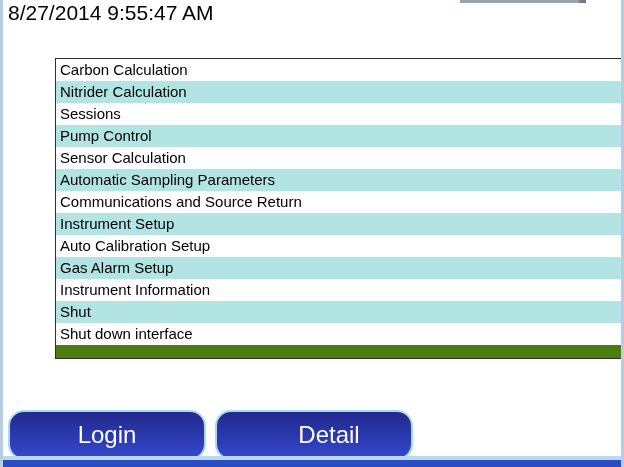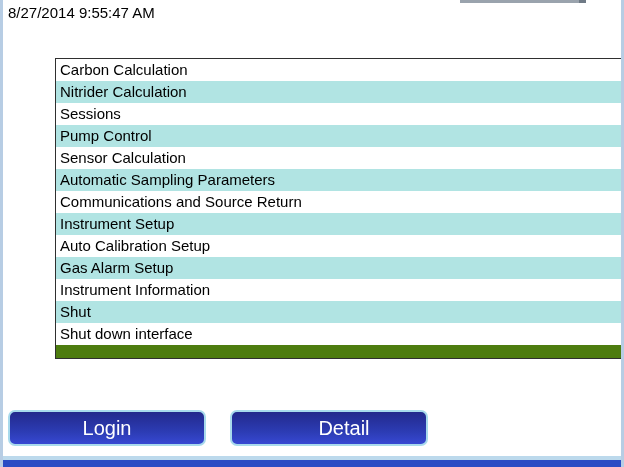--- a/index.html
+++ b/index.html
@@ -21,21 +21,21 @@
   .cutoff-edge{
     position:absolute;top:0;left:460px;width:126px;height:3px;
     background:#9aa3ad;z-index:4;
   }
   .cutoff-edge .cap{
     position:absolute;right:0;top:0;width:7px;height:3px;
     background:#6f7a86;
   }
   .timestamp{
     position:absolute;left:8px;top:4px;
-    font-size:15px;line-height:18px;color:#000;
+    font-size:21px;line-height:18px;color:#000;
     white-space:nowrap;
   }
   .menu-list{
     position:absolute;left:12px;top:58px;
     width:608px;height:299px;
     border:1px solid #2f2f2f;
     background:#4d7c0f;
     overflow:hidden;
     box-sizing:content-box;
     margin-left:43px;
@@ -46,35 +46,35 @@
     padding-left:4px;
     white-space:nowrap;
     background:#ffffff;
     cursor:default;
   }
   .menu-row.highlighted{
     background:var(--highlight,#b1e4e3);
     width:calc(100% - 21px);
   }
   .btn{
-    position:absolute;top:410px;height:36px;
+    position:absolute;top:410px;height:50px;
     border:2px solid var(--btn-border,#a8daec);
-    border-radius:7px;
+    border-radius:16px;
     background:linear-gradient(to bottom,
       var(--btn-top,#23298c) 0%, #2c3cb4 62%, var(--btn-bottom,#3748d2) 100%);
     color:#ffffff;
     font-family:"Liberation Sans", sans-serif;
-    font-size:20px;
+    font-size:24px;
     text-align:center;
     padding:0;margin:0;
     box-sizing:border-box;
     cursor:pointer;
   }
   .btn.login{left:8px;width:198px;}
-  .btn.detail{left:230px;width:198px;padding-left:30px;}
+  .btn.detail{left:215px;width:198px;padding-left:30px;}
   .btn.return{left:420px;width:198px;}
   .bottom-light{
     position:absolute;left:0;right:0;bottom:7px;height:4px;
     background:#bcd9ec;z-index:3;
   }
   .bottom-bar{
     position:absolute;left:0;right:0;bottom:0;height:7px;
     background:var(--bottombar,#2a4cc4);z-index:3;
   }
 </style>

